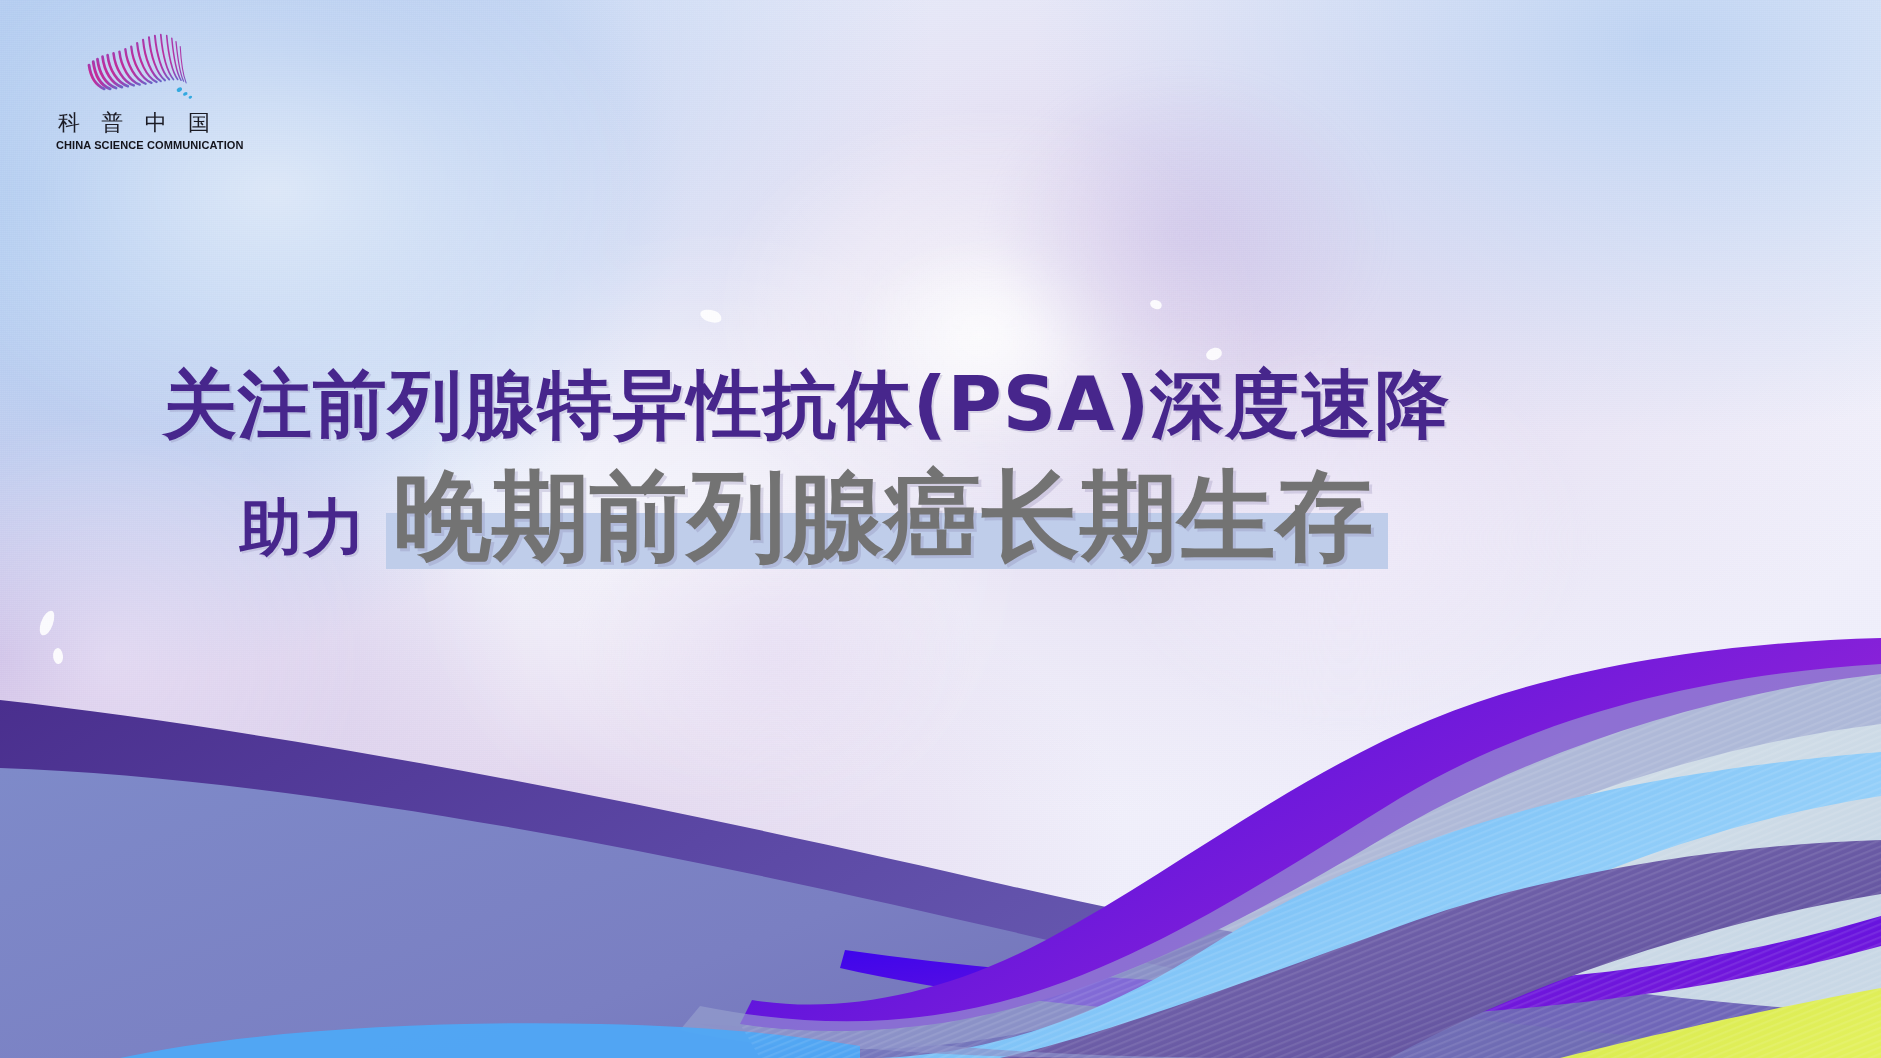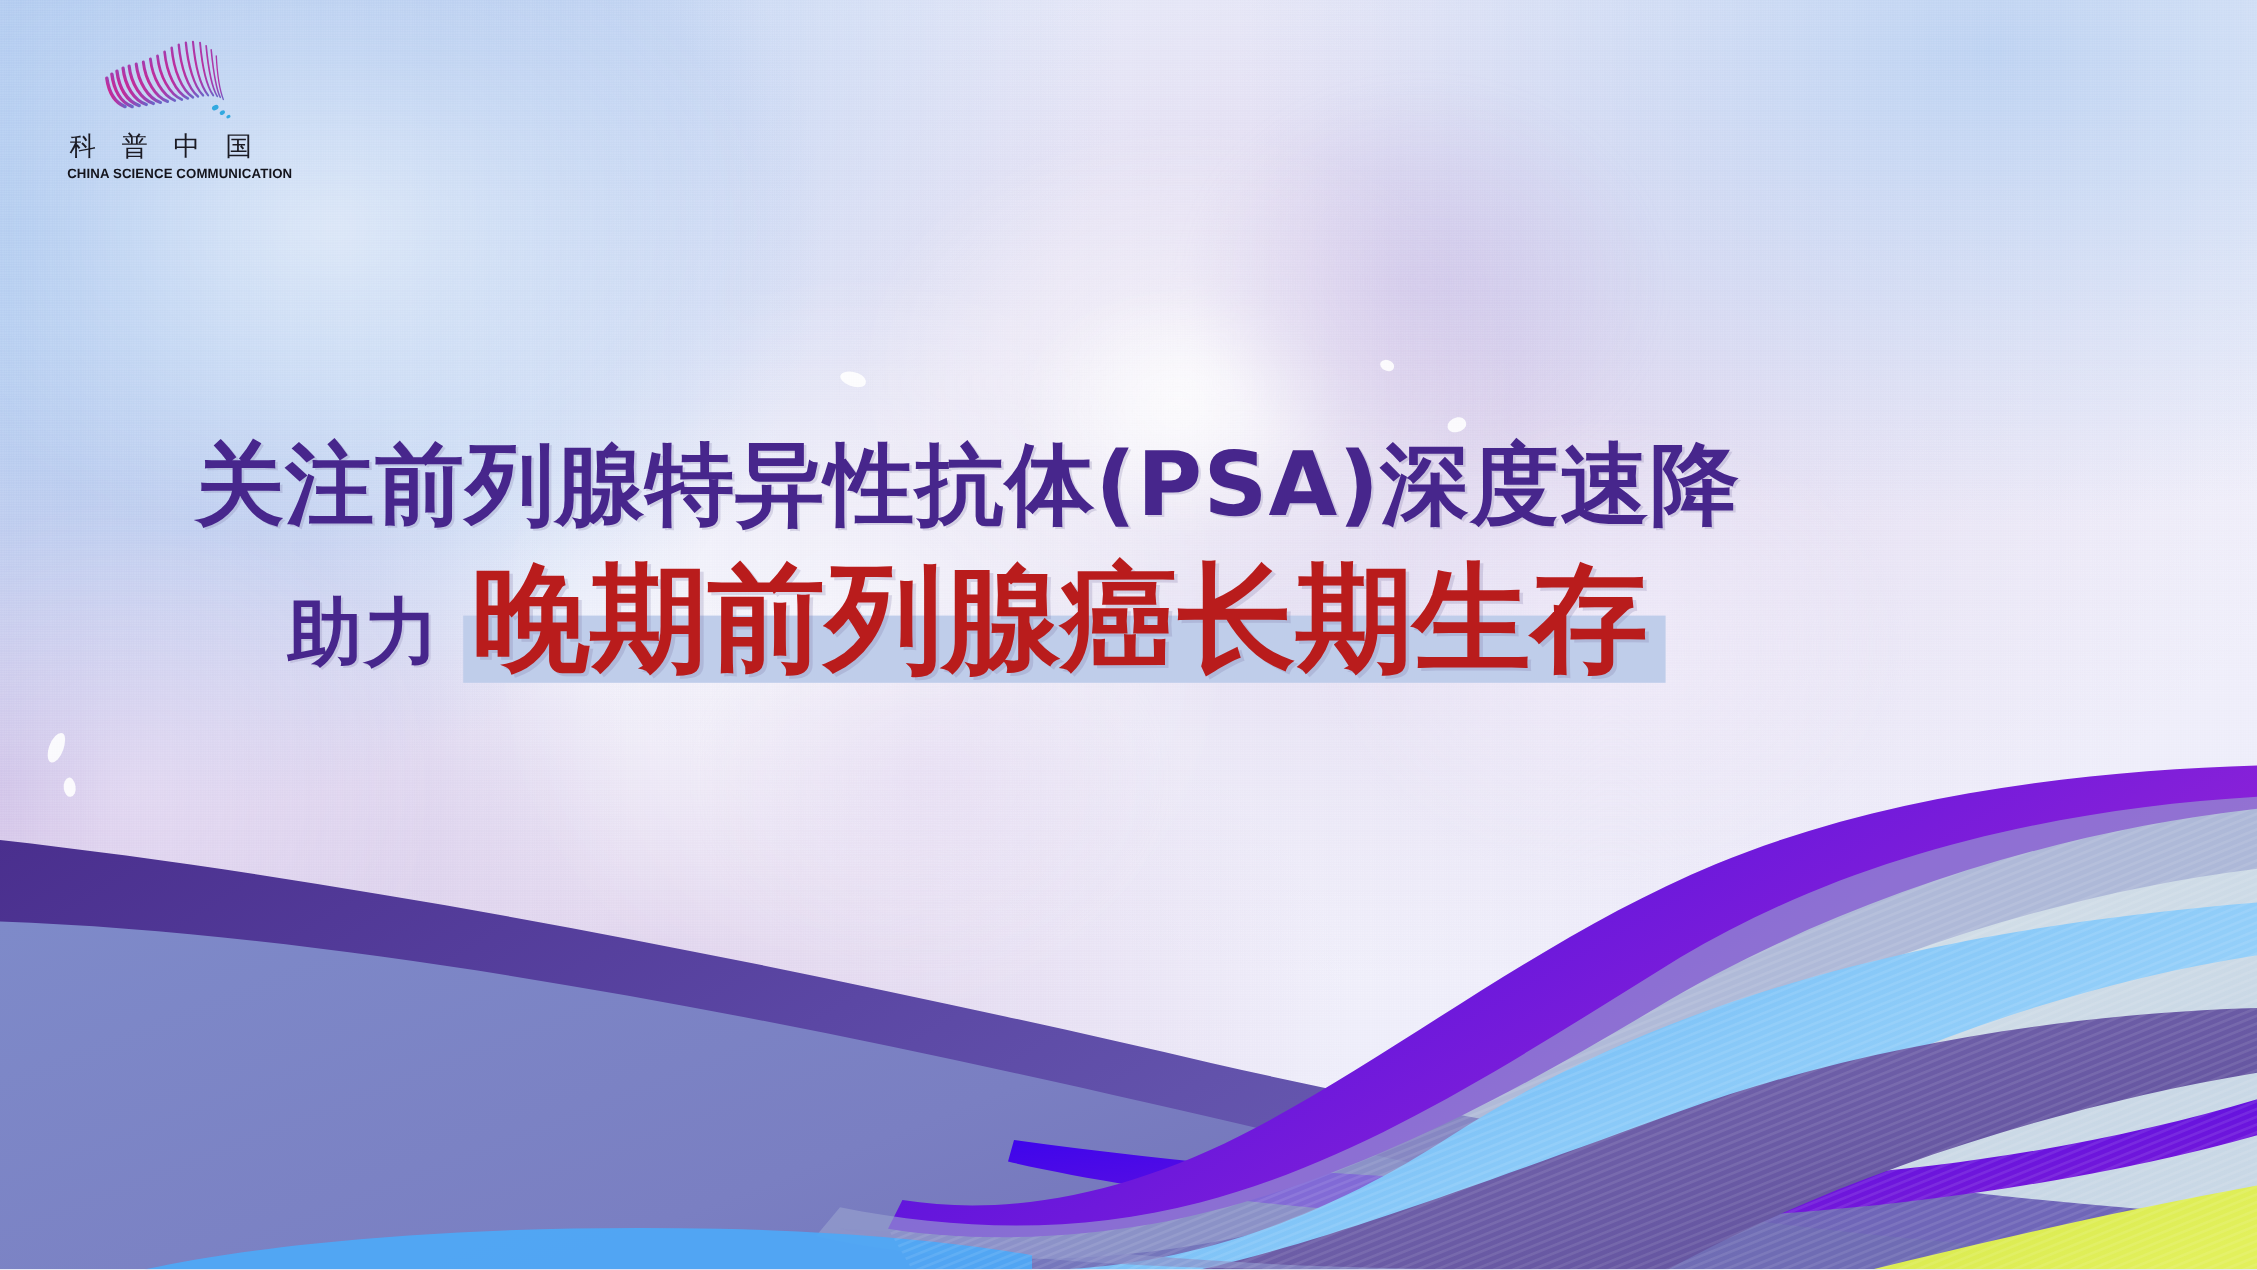--- a/index.html
+++ b/index.html
@@ -182,21 +182,21 @@
     height: 56px;
     background: #bfcdea;
     z-index: 1;
   }
   .title-emph {
     position: relative;
     z-index: 2;
     font-family: "DejaVu Sans", "Liberation Sans", sans-serif;
     font-size: 98px;
     font-weight: 700;
-    color: #b91c1c;
+    color: #737373;
     letter-spacing: 0px;
     text-shadow: 3px 3px 0 rgba(120,110,160,0.22);
   }
 </style>
 </head>
 <body>
 
 <div id="poster">
 
   <div class="bg-base"></div>

